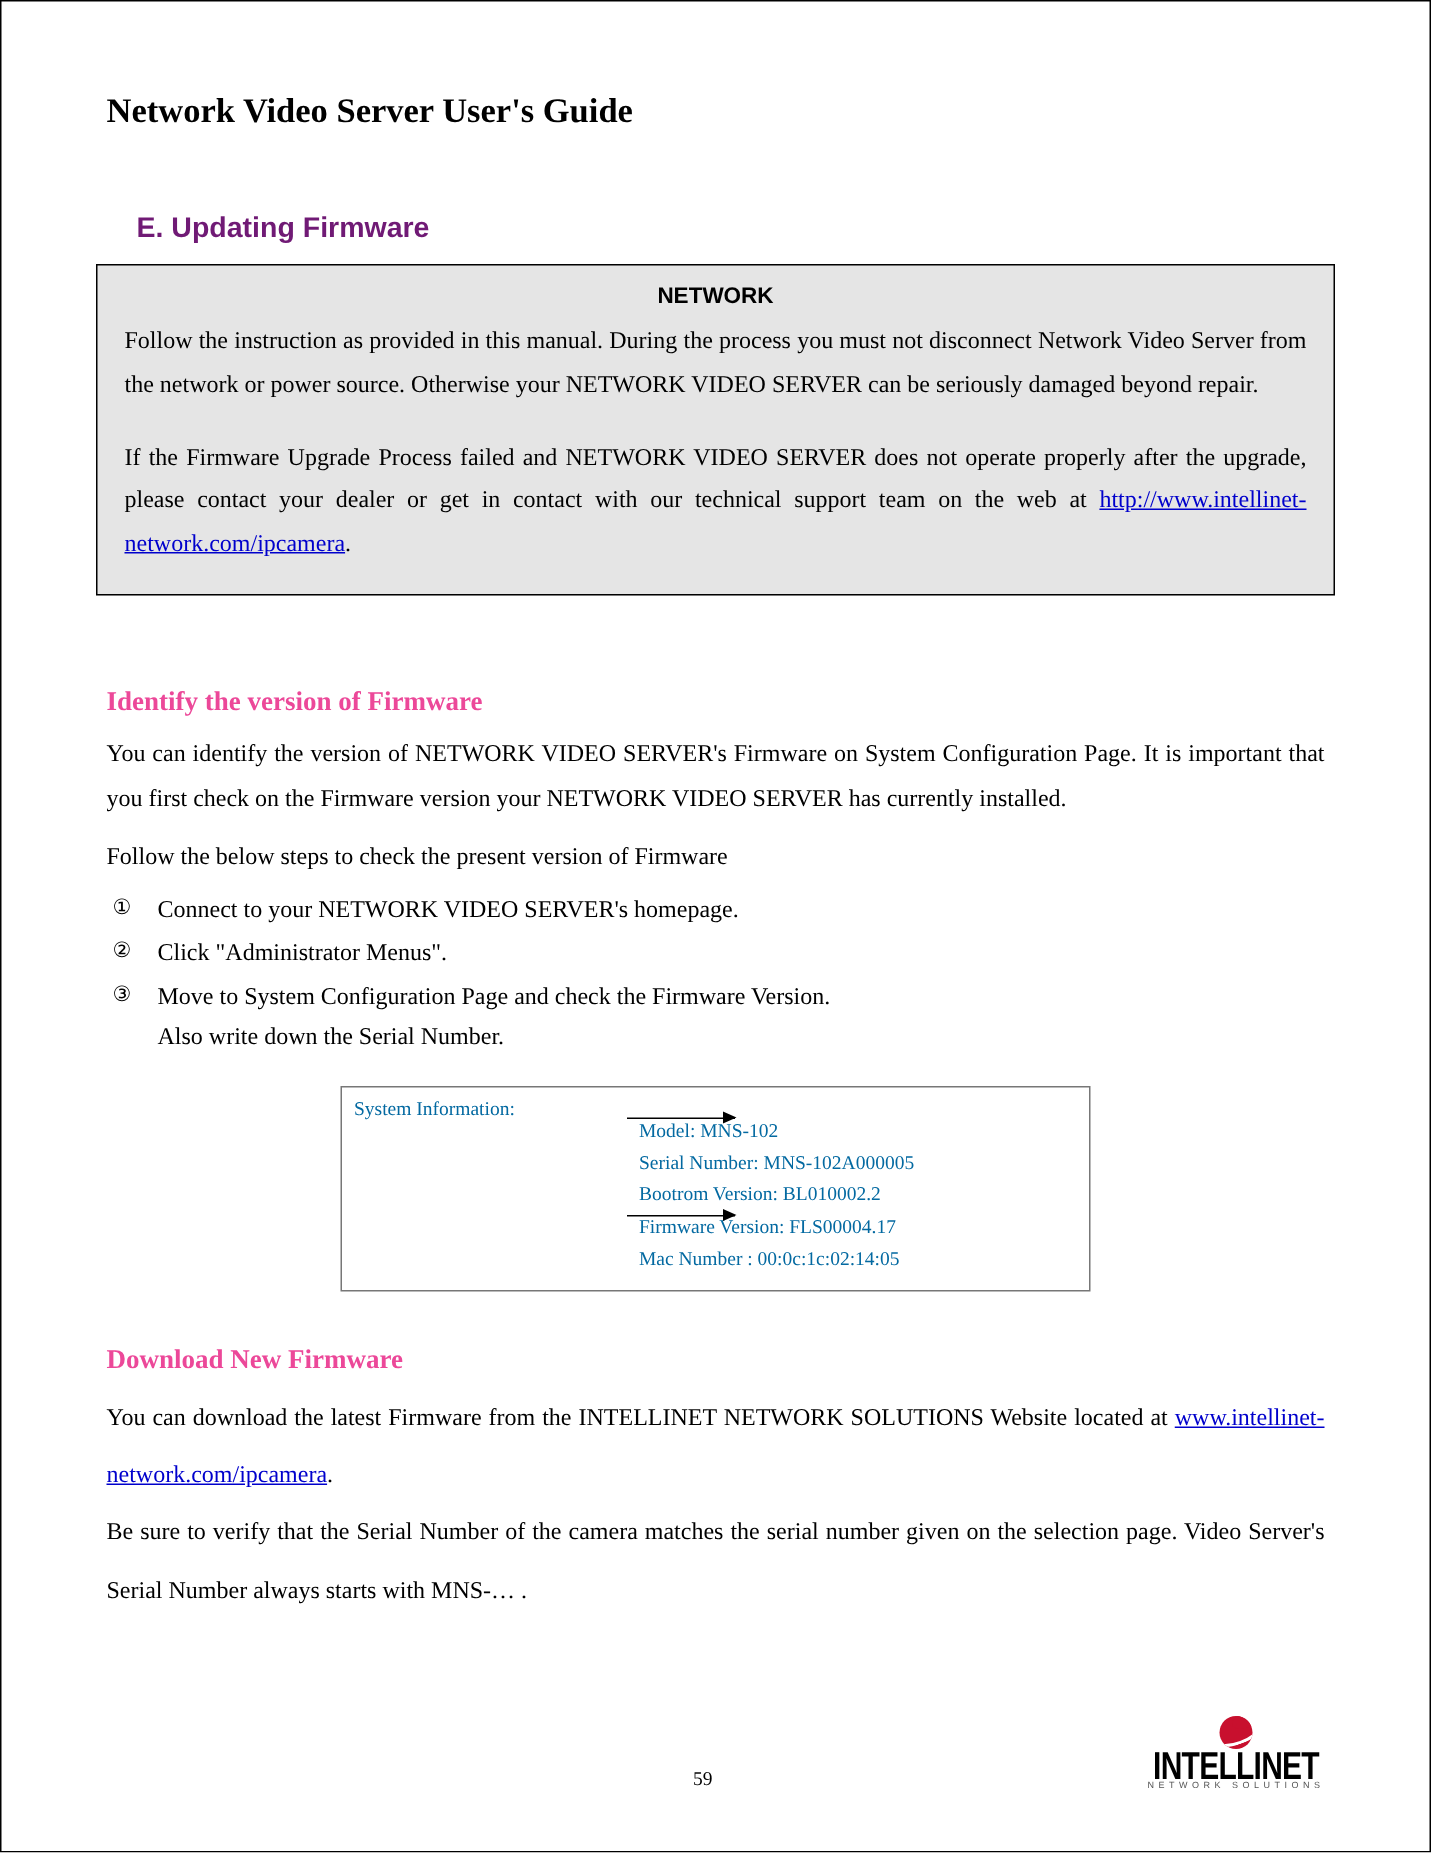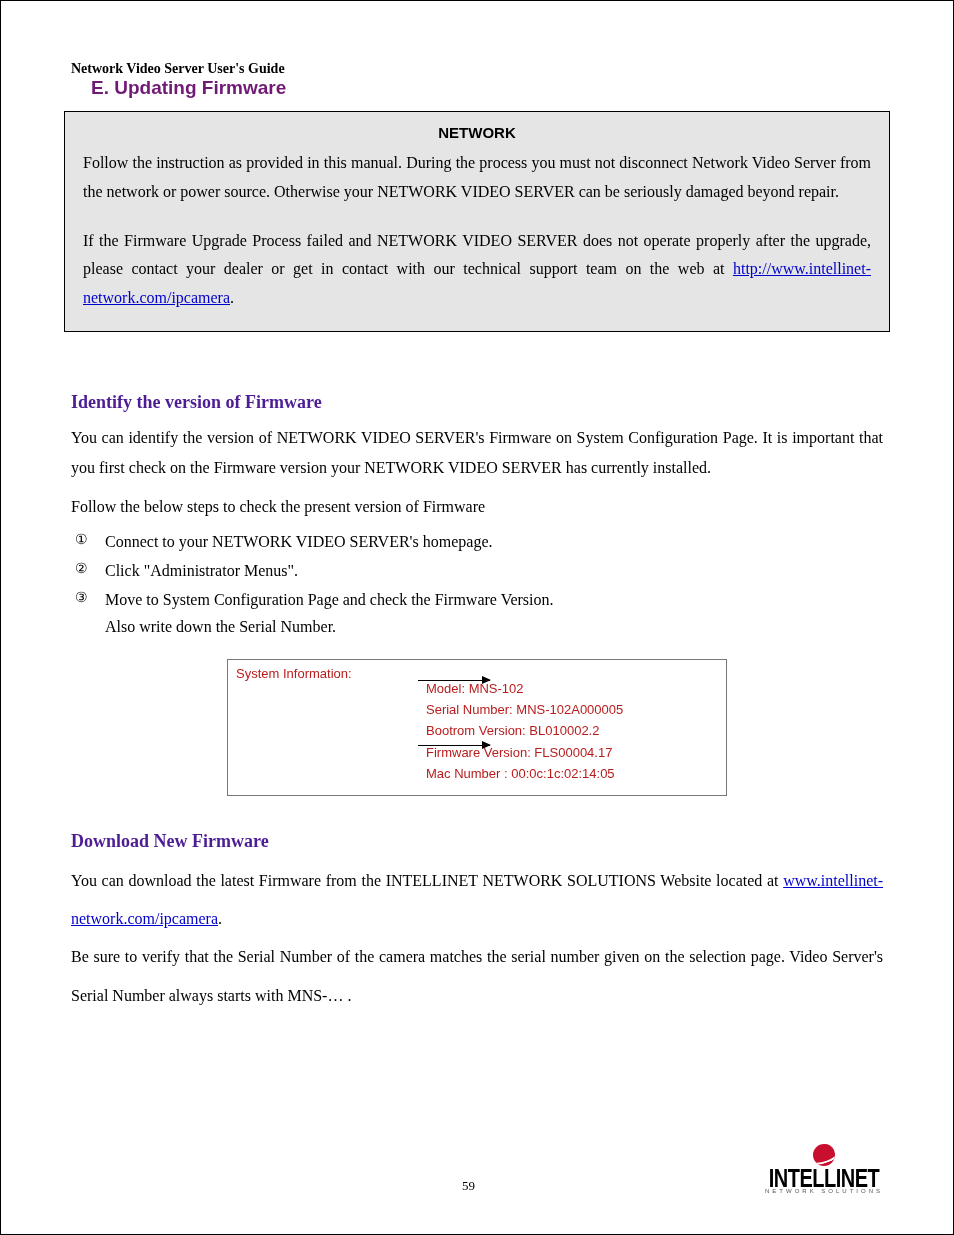--- a/index.html
+++ b/index.html
@@ -13,22 +13,23 @@
     box-sizing: border-box;
     width: 954px;
     height: 1235px;
     margin: 0 auto;
     border: 1px solid #000;
     padding: 60px 70px 40px 70px;
     position: relative;
     background: #fff;
   }
   .doc-title {
-    font-size: 14px;
-    font-weight: bold;
+    font-size: 23px;
+    font-weight: bold;
+    margin-bottom: 55px;
   }
   .section-heading {
     font-family: Arial, Helvetica, sans-serif;
     font-size: 19px;
     font-weight: bold;
     color: #701a75;
     margin-left: 20px;
     margin-bottom: 12px;
   }
   .caution-box {
@@ -47,21 +48,21 @@
   .caution-body p {
     margin: 0 0 20px 0;
     font-size: 16px;
     line-height: 1.8;
     text-align: justify;
   }
   .caution-body p:last-child { margin-bottom: 0; }
   .sub-heading {
     font-size: 18px;
     font-weight: bold;
-    color: #4c1d95;
+    color: #ec4899;
     margin-bottom: 10px;
   }
   .body-text {
     font-size: 16px;
     line-height: 1.85;
     text-align: justify;
     margin: 0 0 10px 0;
   }
   .body-lead {
     font-size: 16px;
@@ -86,23 +87,23 @@
     font-family: Arial, sans-serif;
     font-size: 14px;
   }
   .sysinfo-wrap {
     width: 500px;
     margin: 0 auto 30px auto;
   }
   .sysinfo-box {
     border: 1px solid #777;
     padding: 6px 8px 10px 8px;
-    font-family: Liberation Sans, sans-serif;
+    font-family: Liberation Serif, serif;
     font-size: 13px;
-    color: #b91c1c;
+    color: #0369a1;
     position: relative;
     display: flex;
   }
   .sysinfo-left {
     width: 190px;
     flex: 0 0 190px;
     position: relative;
   }
   .sysinfo-right {
     flex: 1;

